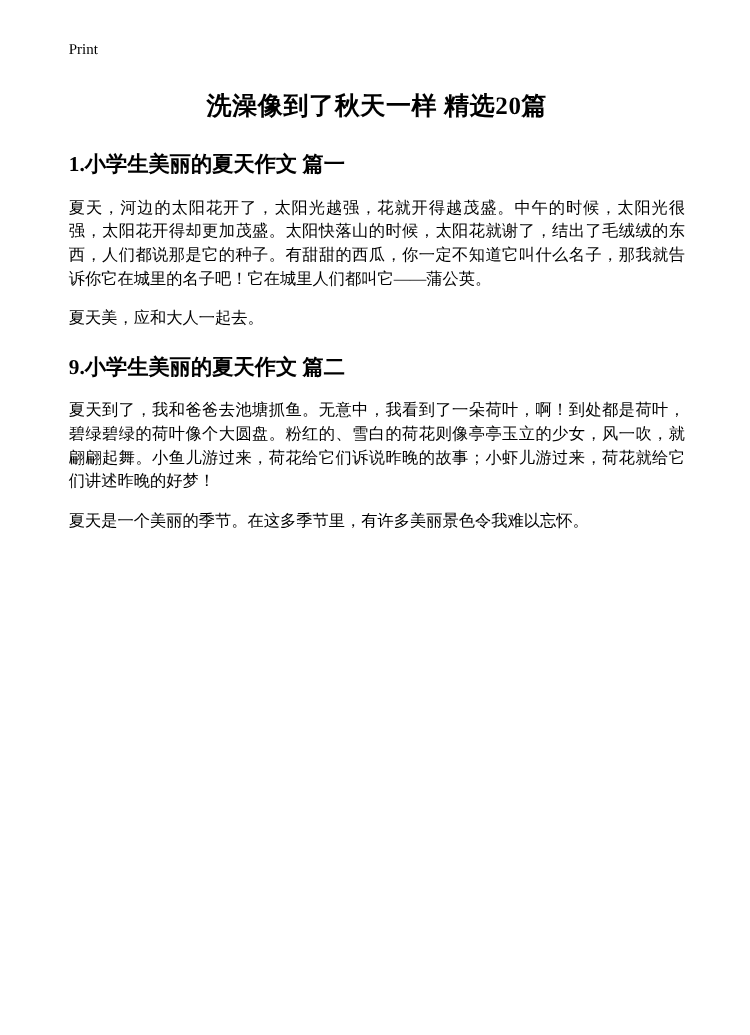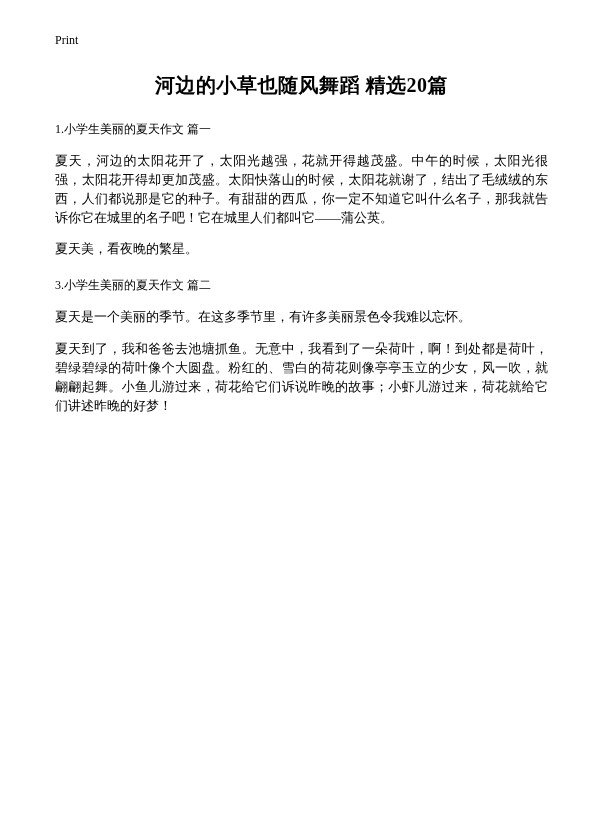--- a/index.html
+++ b/index.html
@@ -35,40 +35,40 @@
   p.body-text {
     font-size: 13px;
     line-height: 1.45;
     text-align: justify;
     margin: 0 0 13px 0;
   }
   .bold-prefix {
     font-weight: bold;
   }
   h2.section-heading {
-    font-size: 12px;
-    font-weight: normal;
+    font-size: 17px;
+    font-weight: bold;
     margin: 18px 0 14px 0;
   }
 </style>
 </head>
 <body>
 
 <div class="page">
 
   <div class="print-label">Print</div>
 
-  <h1 class="doc-title">河边的小草也随风舞蹈 精选20篇</h1>
+  <h1 class="doc-title">洗澡像到了秋天一样 精选20篇</h1>
 
 
   <section>
     <h2 class="section-heading">1.小学生美丽的夏天作文 篇一</h2>
     <p class="body-text">夏天，河边的太阳花开了，太阳光越强，花就开得越茂盛。中午的时候，太阳光很强，太阳花开得却更加茂盛。太阳快落山的时候，太阳花就谢了，结出了毛绒绒的东西，人们都说那是它的种子。有甜甜的西瓜，你一定不知道它叫什么名子，那我就告诉你它在城里的名子吧！它在城里人们都叫它——蒲公英。</p>
-    <p class="body-text">夏天美，看夜晚的繁星。</p>
+    <p class="body-text">夏天美，应和大人一起去。</p>
   </section>
 
   <section>
-    <h2 class="section-heading">3.小学生美丽的夏天作文 篇二</h2>
+    <h2 class="section-heading">9.小学生美丽的夏天作文 篇二</h2>
+    <p class="body-text">夏天到了，我和爸爸去池塘抓鱼。无意中，我看到了一朵荷叶，啊！到处都是荷叶，碧绿碧绿的荷叶像个大圆盘。粉红的、雪白的荷花则像亭亭玉立的少女，风一吹，就翩翩起舞。小鱼儿游过来，荷花给它们诉说昨晚的故事；小虾儿游过来，荷花就给它们讲述昨晚的好梦！</p>
     <p class="body-text">夏天是一个美丽的季节。在这多季节里，有许多美丽景色令我难以忘怀。</p>
-    <p class="body-text">夏天到了，我和爸爸去池塘抓鱼。无意中，我看到了一朵荷叶，啊！到处都是荷叶，碧绿碧绿的荷叶像个大圆盘。粉红的、雪白的荷花则像亭亭玉立的少女，风一吹，就翩翩起舞。小鱼儿游过来，荷花给它们诉说昨晚的故事；小虾儿游过来，荷花就给它们讲述昨晚的好梦！</p>
   </section>
 
 </div>
 
 </body></html>

